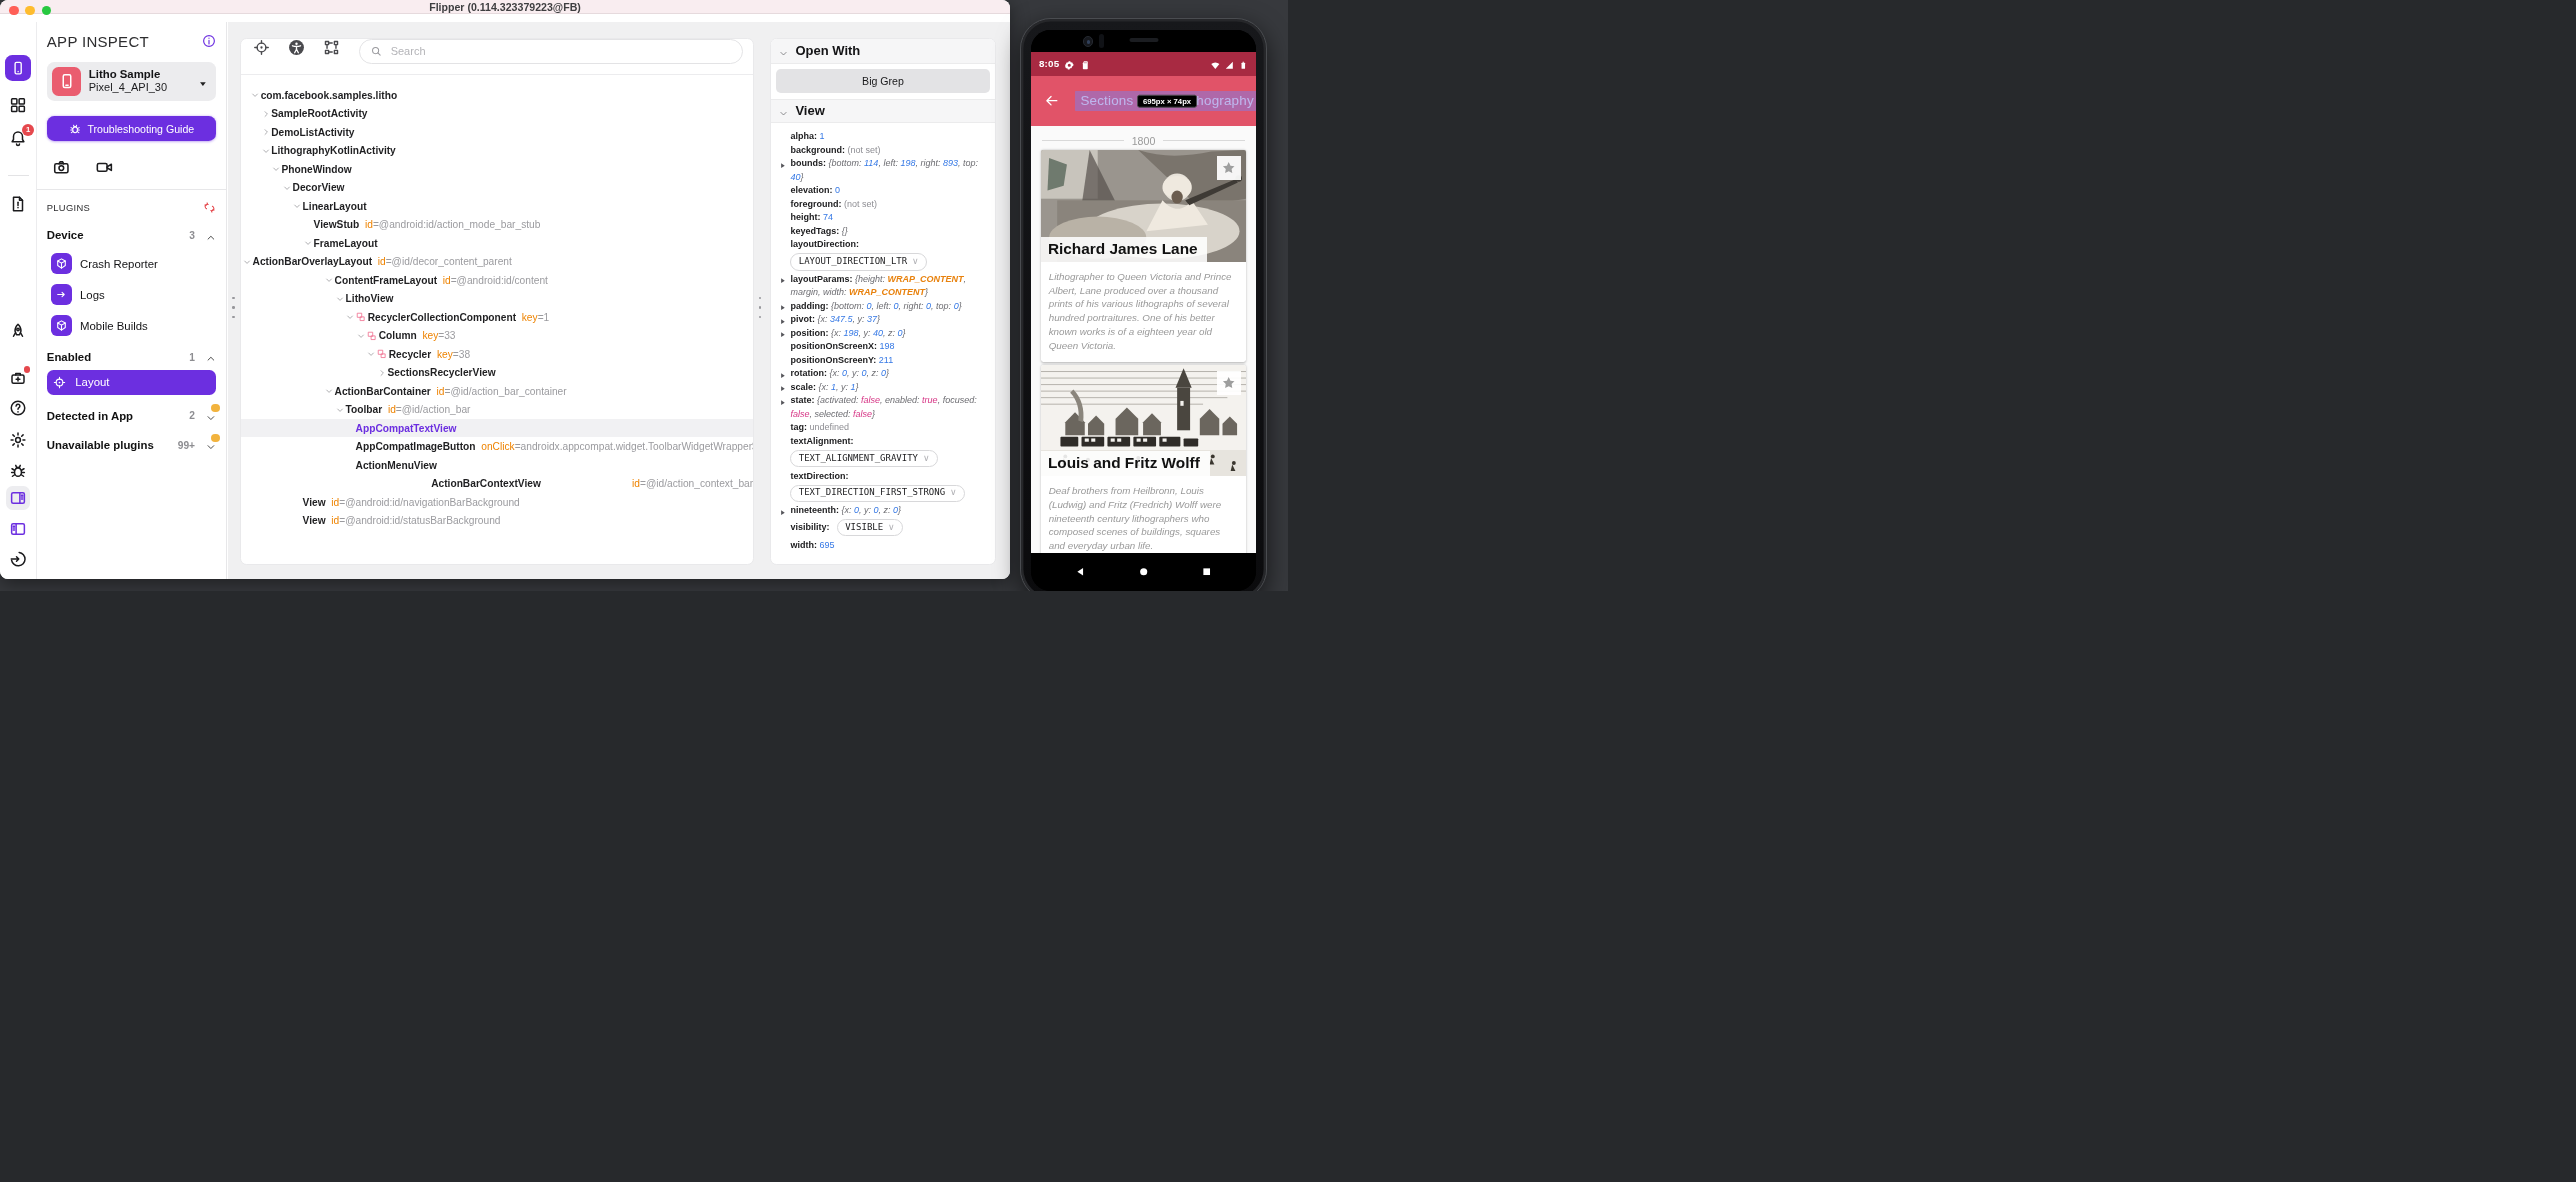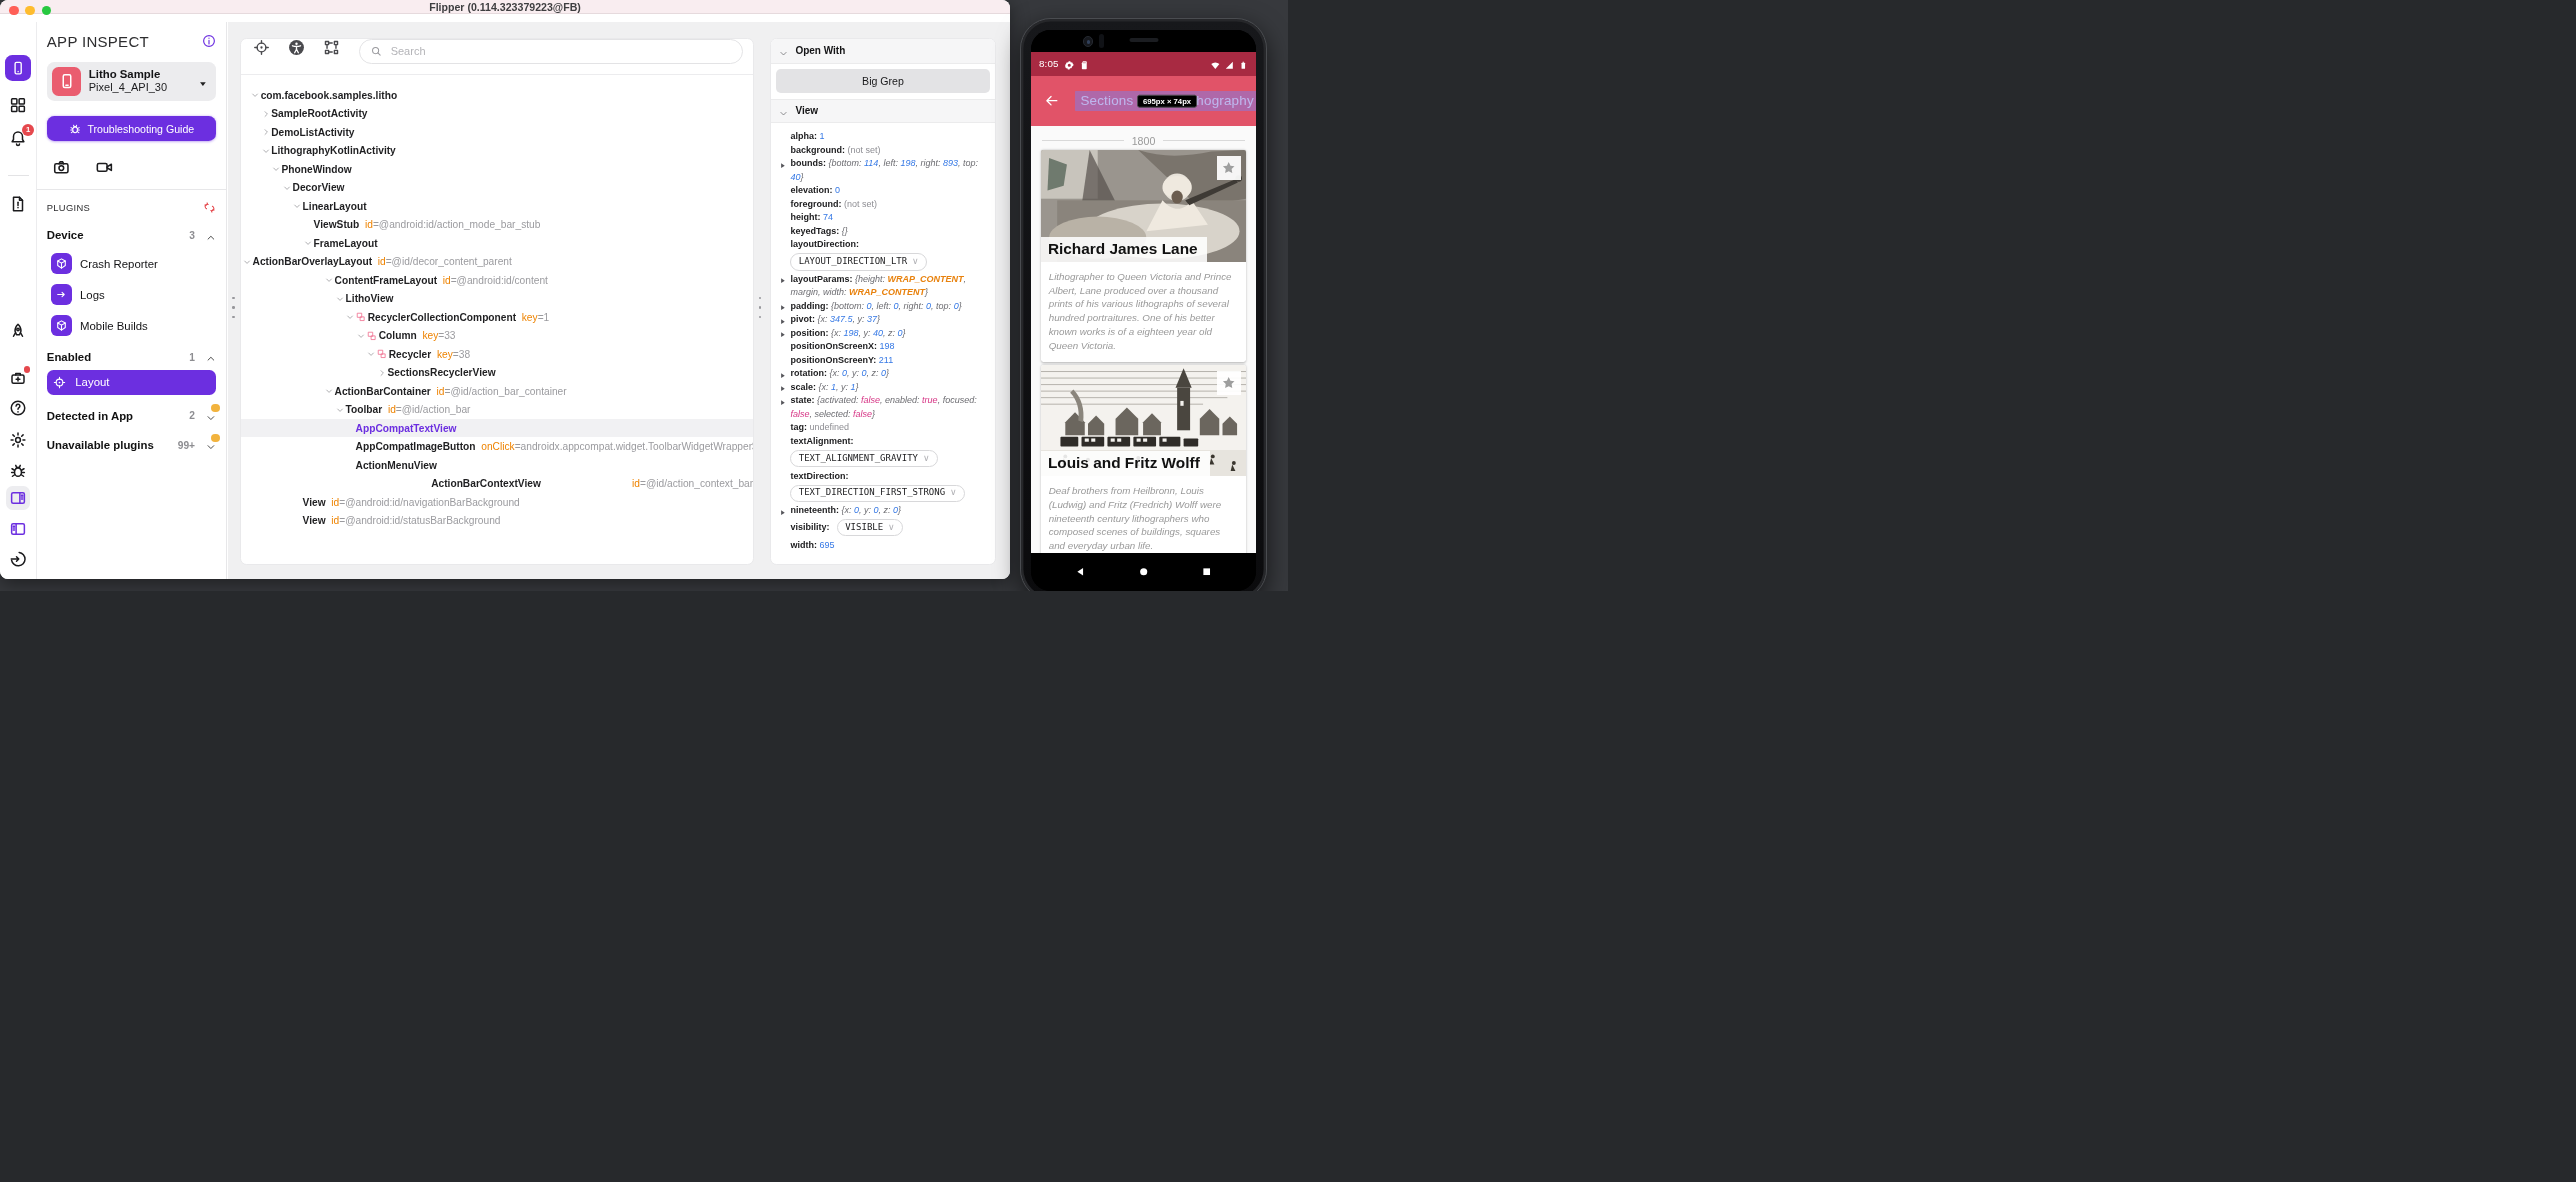--- a/index.html
+++ b/index.html
@@ -96,21 +96,21 @@
   .trow.sel .t-name{color:#6c2fe0;}
   .t-attr{margin-left:5.7px;color:#9b9b9f;}
   .t-attr .ak{color:#ee8300;}
 
   
   #inspector-card{position:absolute;left:542px;top:16.3px;width:226px;bottom:14px;background:#fff;border-radius:6.5px;
     border:0.8px solid #e9e9eb;overflow:hidden;}
   .insp-head{height:24.4px;background:#f6f6f7;border-bottom:0.8px solid #ebebec;display:flex;align-items:center;padding:0 8.1px;gap:7.3px;}
   .insp-head .hchev{width:9px;height:9px;color:#6b6b6f;}
   .insp-head .hchev svg{width:9px;height:9px;}
-  .insp-head .hlbl{font-size:10px;font-weight:700;color:#141416;}
+  .insp-head .hlbl{font-size:13px;font-weight:700;color:#141416;}
   .biggrep{margin:4.9px 4.9px 5.7px 4.9px;height:24.4px;background:#e3e3e5;border-radius:4.9px;display:flex;align-items:center;justify-content:center;
     font-size:10.6px;color:#19191b;cursor:pointer;}
   .view-sec{border-top:0.8px solid #ebebec;}
   #props-list{padding:7.3px 8.1px 8.1px 8.1px;font-family:"DejaVu Sans Mono",monospace;font-size:9px;line-height:13.5px;color:#1c1c1e;}
   .prop{position:relative;padding-left:11.4px;}
   .prop .tri{position:absolute;left:0;top:2.8px;width:7.3px;height:7.3px;color:#55555a;}
   .prop .tri svg{width:7.3px;height:7.3px;}
   .pkey{font-weight:700;color:#1c1c1e;}
   .v-n{color:#3578e5;}
   .v-s{color:#8e8e93;}
@@ -127,21 +127,21 @@
   #phone{position:absolute;left:1020px;top:18px;width:247px;height:582px;background:linear-gradient(180deg,#17181b,#0b0b0d);
     border-radius:31px;border:1.6px solid #4a4c50;box-shadow:0 8.1px 24.4px rgba(0,0,0,.6), inset 0 0 0 2.4px #26272a;}
   #screen{position:absolute;left:9.8px;right:9.8px;top:10.6px;bottom:8.1px;background:#000;border-radius:19.5px;overflow:hidden;
     display:flex;flex-direction:column;}
   .cam-strip{height:22px;background:#000;position:relative;flex:none;}
   .cam-lens{position:absolute;left:52px;top:6.5px;width:10.6px;height:10.6px;border-radius:50%;background:#16181d;border:0.8px solid #262a31;}
   .cam-lens i{position:absolute;left:3.3px;top:3.3px;width:3.3px;height:3.3px;border-radius:50%;background:#30405a;}
   .cam-sensor{position:absolute;left:68px;top:4.9px;width:5.7px;height:14px;border-radius:3.3px;background:#101216;}
   .speaker{position:absolute;left:50%;transform:translateX(-50%);top:8.1px;width:29px;height:4.1px;border-radius:2.4px;background:#1b1d21;}
   .statusbar{height:24.4px;flex:none;display:flex;align-items:center;padding:0 8.1px;color:#fff;}
-  .statusbar .time{font-size:9.8px;font-weight:400;letter-spacing:0.2px;}
+  .statusbar .time{font-size:9.8px;font-weight:700;letter-spacing:0.2px;}
   .sb-ic{width:10.6px;height:10.6px;margin-left:4.9px;color:#fff;}
   .sb-ic svg{width:10.6px;height:10.6px;}
   .sb-right{margin-left:auto;display:flex;align-items:center;gap:1.6px;}
   .sb-right .sb-ic{margin-left:1.6px;}
   .appbar{height:50px;flex:none;display:flex;align-items:center;padding:0 13px;position:relative;}
   .appbar .back{width:15.4px;height:15.4px;color:#fff;flex:none;}
   .appbar .back svg{width:15.4px;height:15.4px;}
   .ttl-wrap{position:relative;margin-left:16.3px;padding:2.4px 4.9px;}
   .ttl{font-size:13.4px;color:#fff;font-weight:400;letter-spacing:0.2px;white-space:nowrap;}
   .ttl-sel{position:absolute;inset:0;border-radius:0.8px;}

